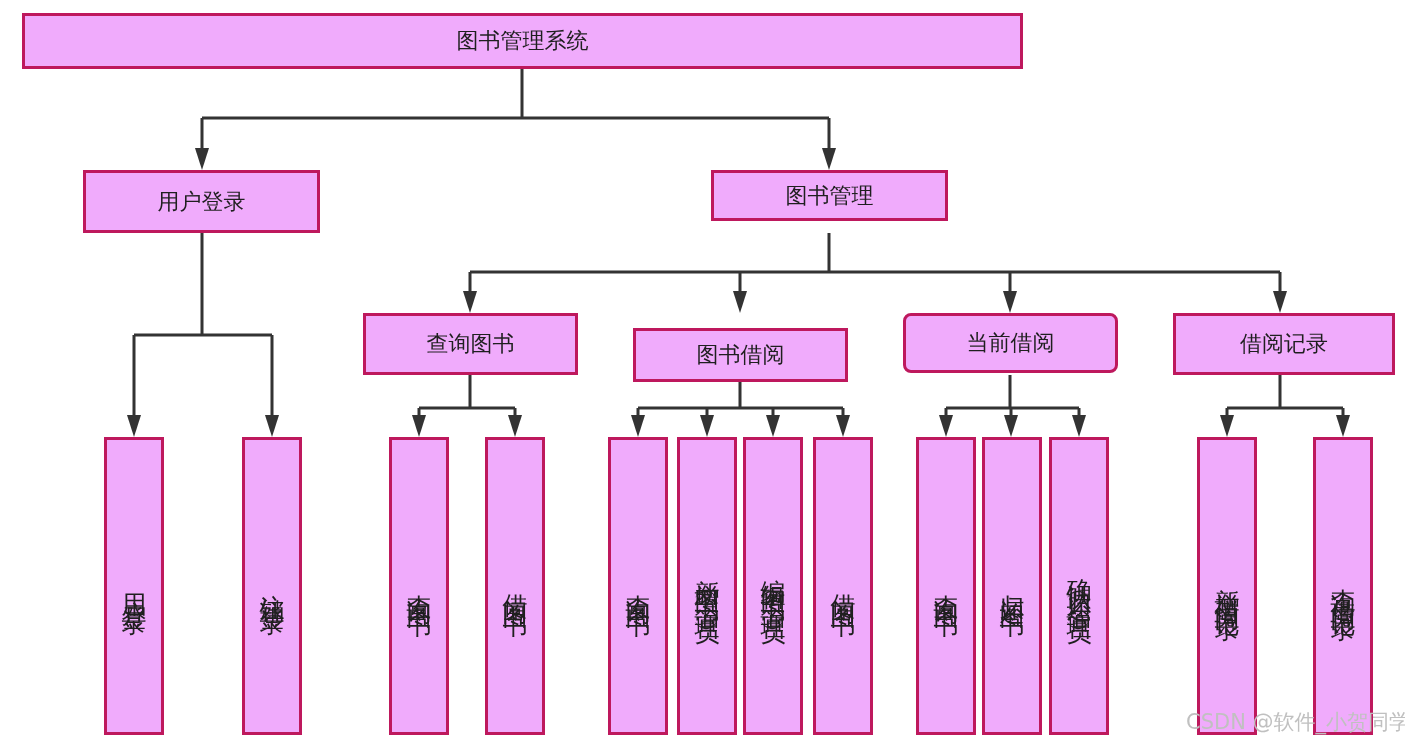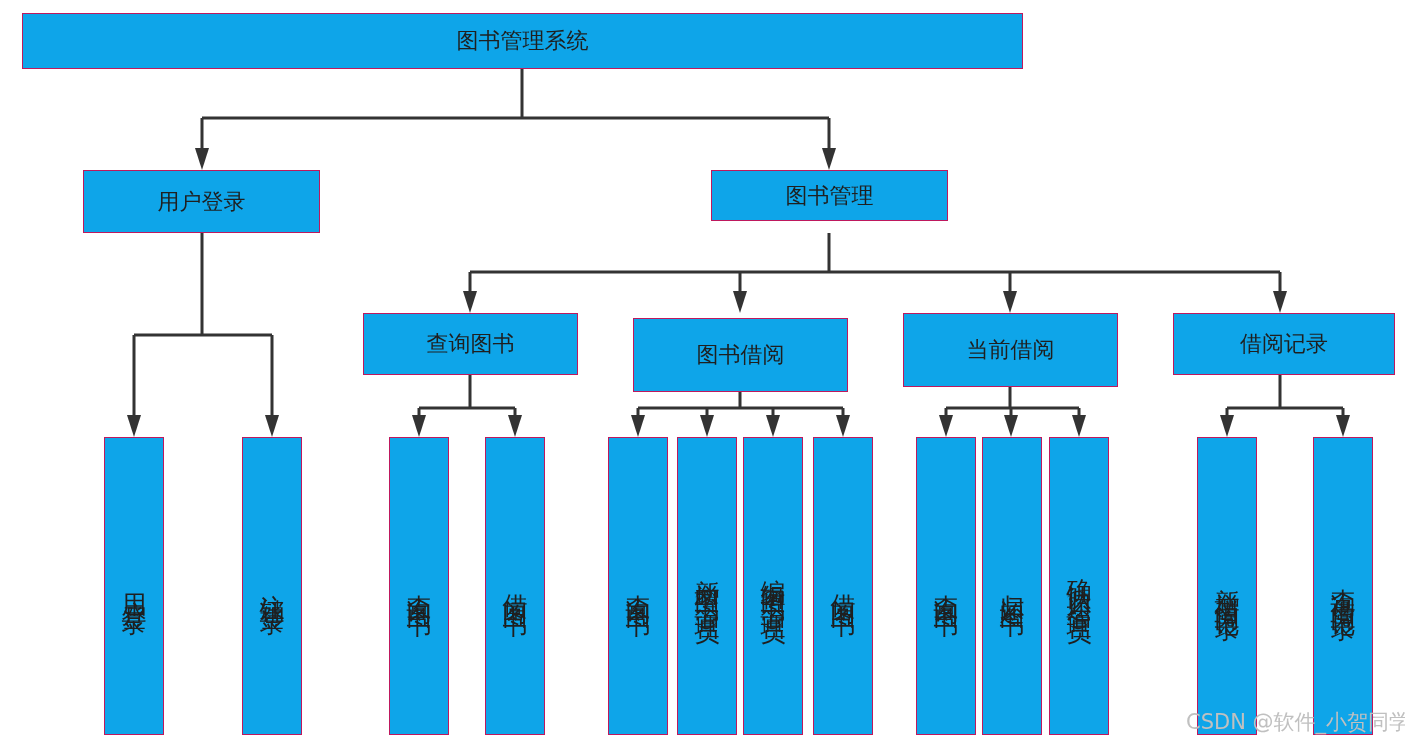--- a/index.html
+++ b/index.html
@@ -32,22 +32,22 @@
     stroke-width: 3;
     fill: none;
   }
   svg.connectors polygon {
     fill: #333333;
     stroke: none;
   }
   .box {
     position: absolute;
     box-sizing: border-box;
-    background: #0ea5e9;
-    border: 1px solid #be185d;
+    background: #f0abfc;
+    border: 3px solid #be185d;
     display: flex;
     align-items: center;
     justify-content: center;
     color: #1f1f1f;
   }
   .box.h {
     font-size: 22px;
     white-space: nowrap;
   }
   .box.v {
@@ -131,24 +131,24 @@
   <div class="box h" style="left:83px; top:170px; width:237px; height:63px;">
     <span class="lbl">用户登录</span>
   </div>
   <div class="box h" style="left:711px; top:170px; width:237px; height:51px;">
     <span class="lbl">图书管理</span>
   </div>
 
   <div class="box h" style="left:363px; top:313px; width:215px; height:62px;">
     <span class="lbl">查询图书</span>
   </div>
-  <div class="box h" style="left:633px; top:318px; width:215px; height:74px;justify-content:center;">
+  <div class="box h" style="left:633px; top:328px; width:215px; height:54px;justify-content:center;">
     <span class="lbl">图书借阅</span>
   </div>
-  <div class="box h" style="left:903px; top:313px; width:215px; height:74px;">
+  <div class="box h" style="left:903px; top:313px; width:215px; height:60px;border-radius:8px;">
     <span class="lbl">当前借阅</span>
   </div>
   <div class="box h" style="left:1173px; top:313px; width:222px; height:62px;">
     <span class="lbl">借阅记录</span>
   </div>
 
   <div class="box v" style="left:104px; top:437px; width:60px; height:298px;">
     <span class="lbl">用户登录</span>
   </div>
   <div class="box v" style="left:242px; top:437px; width:60px; height:298px;">

